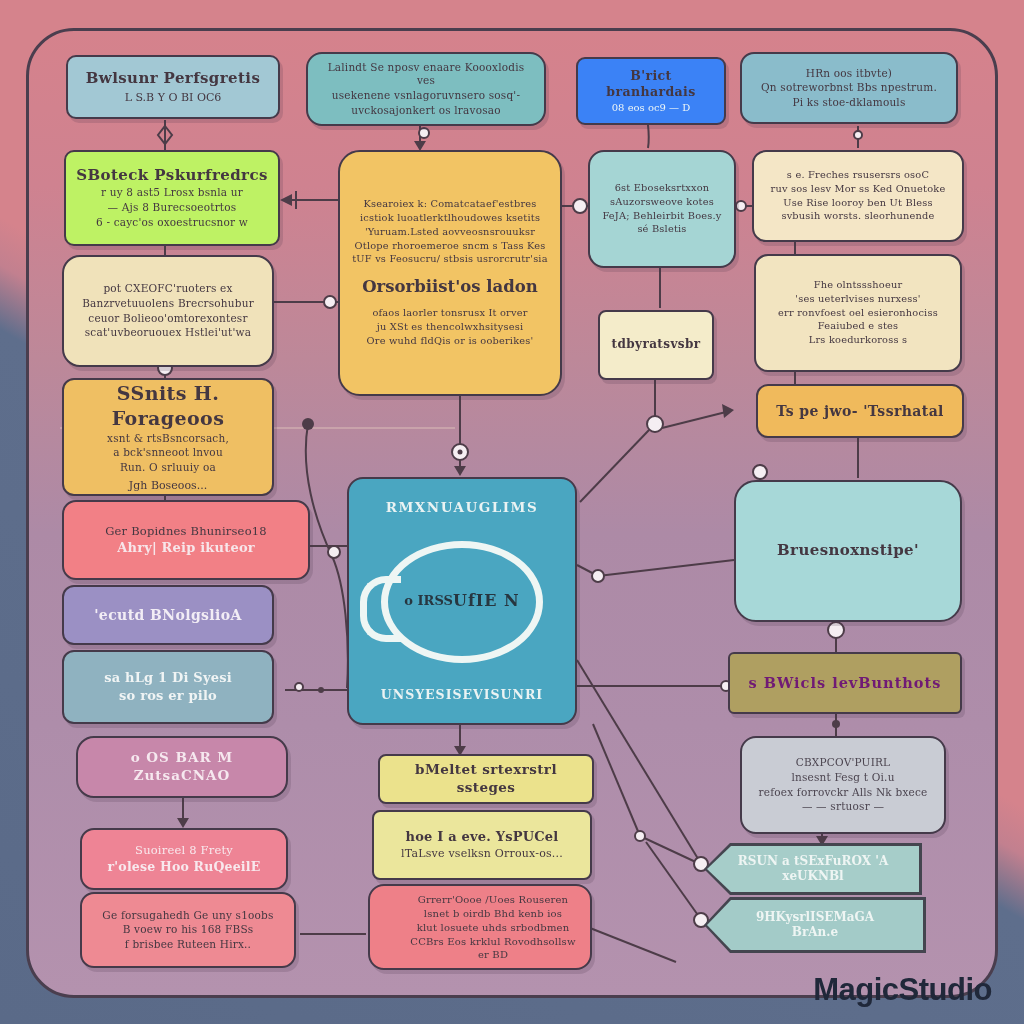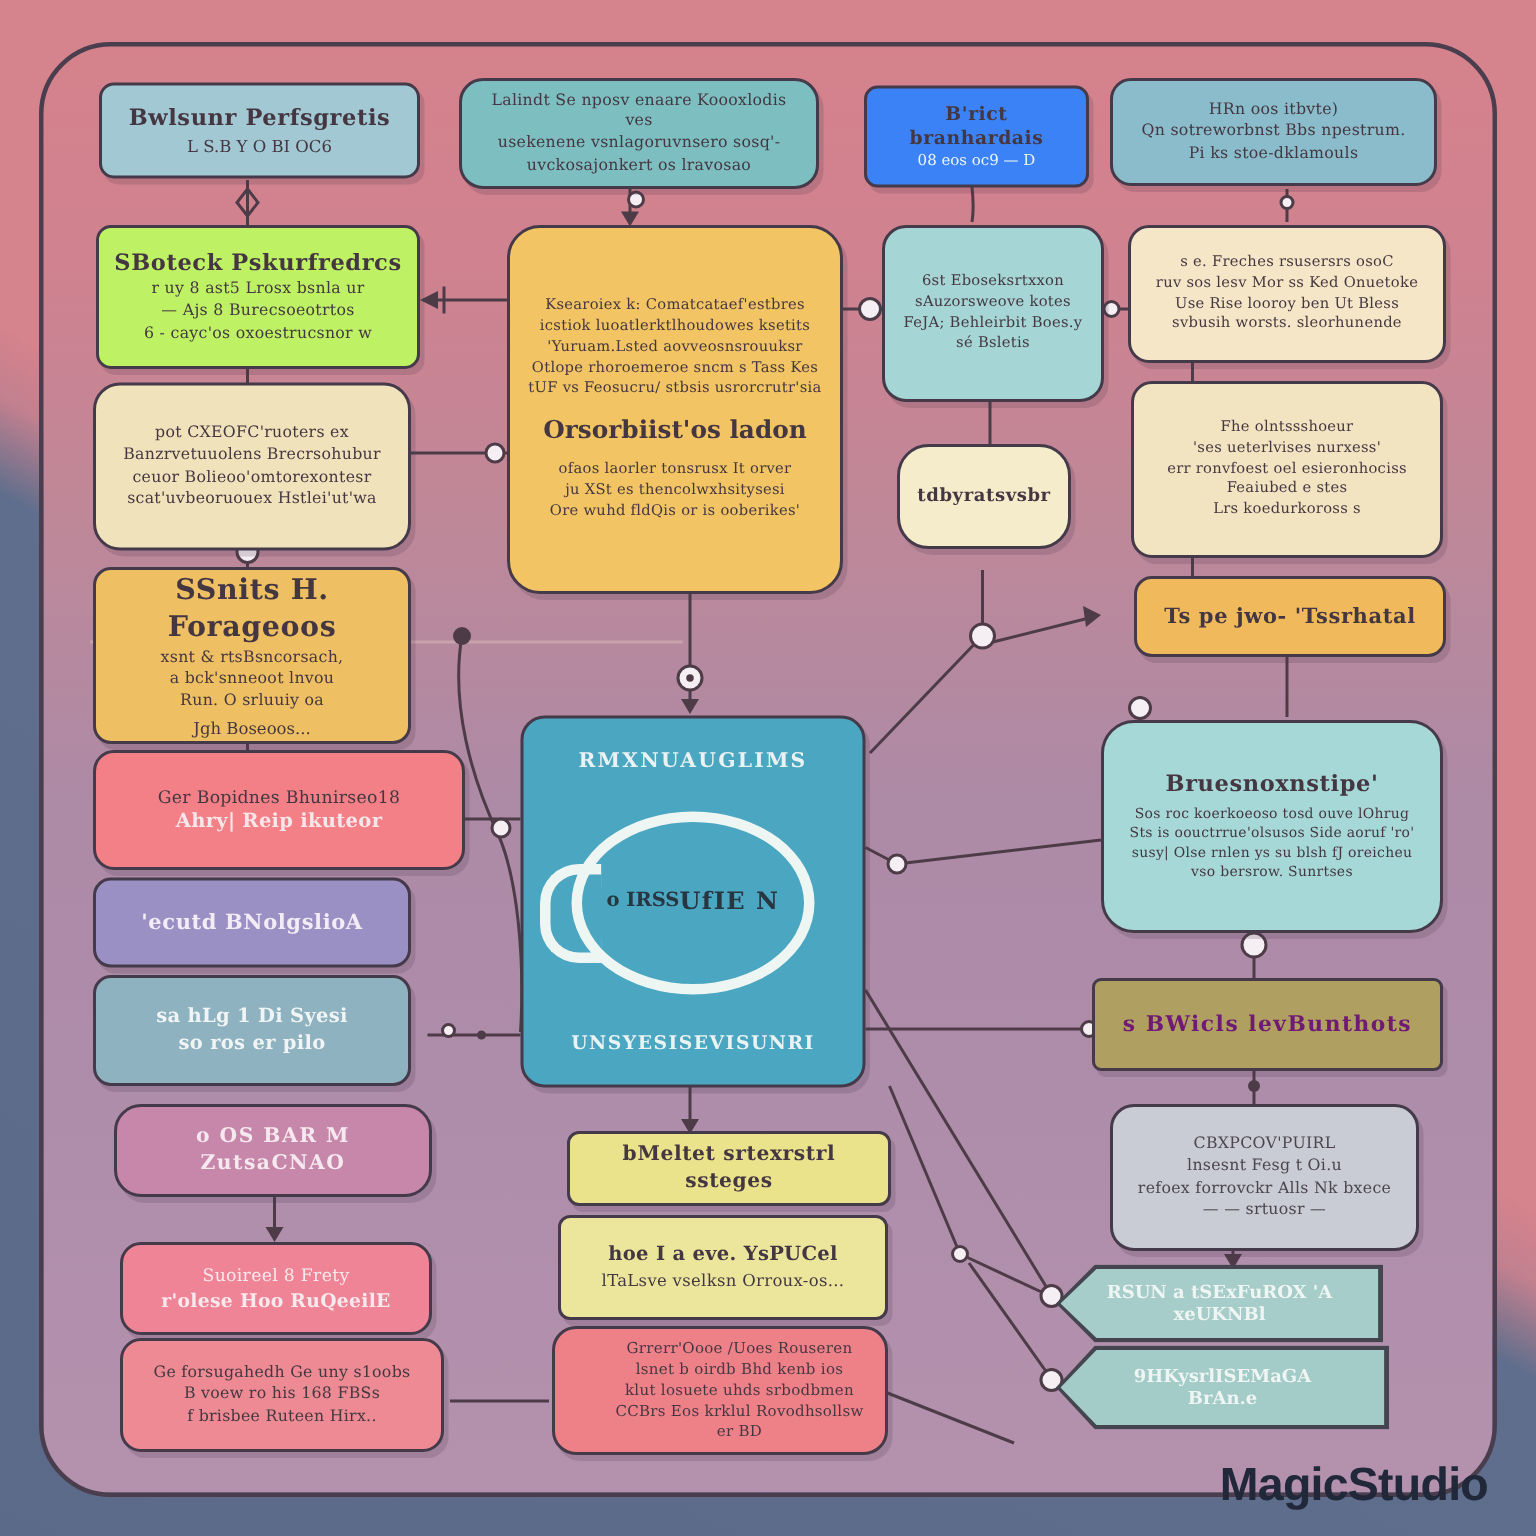--- a/index.html
+++ b/index.html
@@ -52,21 +52,21 @@
   .n13{left:80px;top:892px;width:216px;height:76px;background:#ee8a93;border-radius:14px;}
   .n14{left:338px;top:150px;width:224px;height:246px;background:#f2c464;border-radius:22px;}
   .n14 .body{font-size:9.8px;}
   .n14 .mid{font-weight:bold;font-size:16.5px;margin:9px 0;}
   .n15{left:588px;top:150px;width:148px;height:118px;background:#a5d5d4;border-radius:16px;}
   .n15 .body{font-size:9.8px;}
   .n16{left:752px;top:150px;width:212px;height:92px;background:#f4e6c6;border-radius:14px;}
   .n16 .body{font-size:9.8px;}
   .n17{left:754px;top:254px;width:208px;height:118px;background:#f2e4c0;border-radius:14px;}
   .n17 .body{font-size:9.8px;}
-  .n18{left:598px;top:296px;width:116px;height:70px;background:#f4ecca;border-radius:21px;}
+  .n18{left:598px;top:310px;width:116px;height:70px;background:#f4ecca;border-radius:8px;}
   .n18 .t{font-size:12px;}
   .n19{left:756px;top:384px;width:208px;height:54px;background:#f0ba5c;border-radius:12px;}
   .n19 .t{font-size:14px;}
   .n20{left:347px;top:477px;width:230px;height:248px;background:#4aa6c1;border-radius:16px;color:#eaf3f3;justify-content:space-between;padding:20px 10px;}
   .n20 .t{font-size:13.5px;letter-spacing:1.5px;}
   .n20 .b{font-size:12.5px;font-weight:bold;letter-spacing:1px;}
   .ring{
     width:148px;height:108px;margin:4px auto;border:7px solid #eef6f4;border-radius:50%;
     display:flex;flex-direction:row;justify-content:center;align-items:center;
     color:#273640;font-weight:bold;position:relative;
@@ -340,26 +340,20 @@
   <div class="t">RMXNUAUGLIMS</div>
   <div class="ring">
     <div class="r1">o IRSS</div>
     <div class="r2">UfIE N</div>
   </div>
   <div class="b">UNSYESISEVISUNRI</div>
 </div>
 
 <div class="node n21">
   <div class="t">Bruesnoxnstipe'</div>
-  <div class="body">
-      <div>Sos roc koerkoeoso tosd ouve lOhrug</div>
-      <div>Sts is oouctrrue'olsusos Side aoruf 'ro'</div>
-      <div>susy| Olse rnlen ys su blsh fJ oreicheu</div>
-      <div>vso bersrow. Sunrtses</div>
-    </div>
 </div>
 
 <div class="node n22">
   <div class="t">s BWicls levBunthots</div>
 </div>
 
 <div class="node n23">
   <div class="body">
       <div>CBXPCOV'PUIRL</div>
       <div>lnsesnt Fesg t Oi.u</div>

